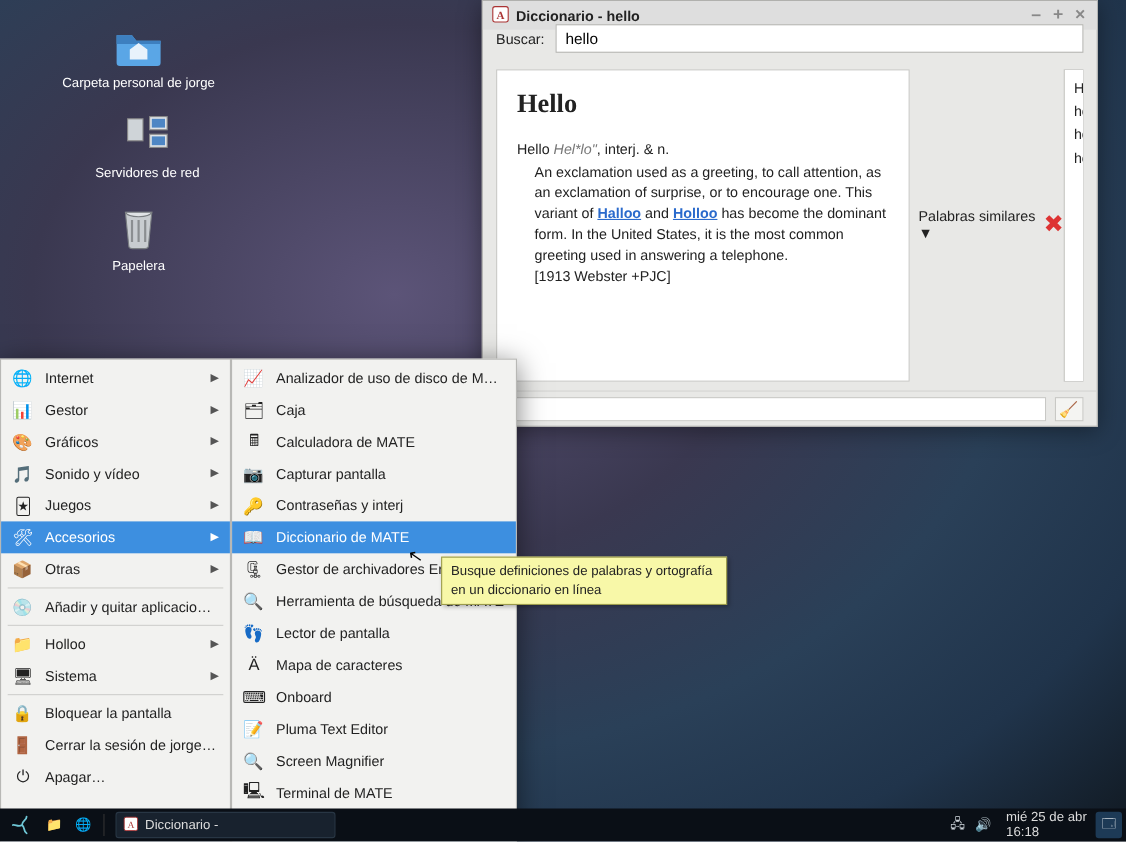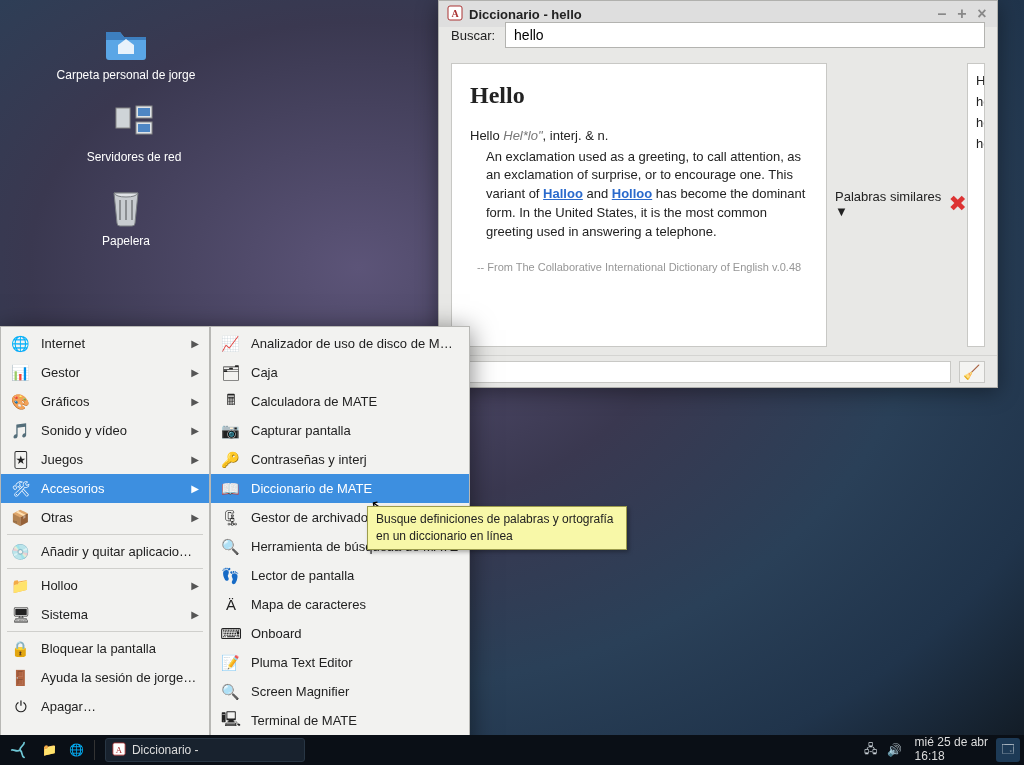--- a/index.html
+++ b/index.html
@@ -50,21 +50,21 @@
   .menucol.sub{width:260px;}
   .mi{display:flex; align-items:center; height:29px; padding:0 10px; gap:10px;}
   .mi .micon{width:20px;height:20px;display:inline-flex;align-items:center;justify-content:center;font-size:15px;}
   .mi .milbl{flex:1; white-space:nowrap; overflow:hidden; text-overflow:ellipsis;}
   .mi .arrow{color:#555;font-size:10px;}
   .mi.sel{background:#3d8fe0; color:#fff;}
   .mi.sel .arrow{color:#fff;}
   hr.msep{border:none;border-top:1px solid #cfcfcc;margin:2px 6px;}
 
   
-  #tooltip{position:absolute; left:367px; top:506px; background:#f8f8a8; border:1px solid #9b9b4c; padding:4px 8px; font-size:12px; line-height:1.4; max-width:260px; box-shadow:2px 2px 4px rgba(0,0,0,0.3);}
+  #tooltip{position:absolute; left:401px; top:506px; background:#f8f8a8; border:1px solid #9b9b4c; padding:4px 8px; font-size:12px; line-height:1.4; max-width:260px; box-shadow:2px 2px 4px rgba(0,0,0,0.3);}
   #cursor{position:absolute; left:371px; top:496px; font-size:16px; color:#000; pointer-events:none; transform:rotate(-10deg);}
 
   
   #taskbar{position:absolute; left:0; bottom:0; width:1024px; height:30px; background:#0a0f16; display:flex; align-items:center; color:#dcdcdc; font-size:12px; padding:0 4px;}
   #taskbar .tb-btn{height:24px;display:flex;align-items:center;padding:0 6px;gap:6px;border-radius:3px;}
   #taskbar .tb-appbtn{background:#18222e;border:1px solid #283644;width:200px;margin-left:6px;}
   #taskbar .spacer{flex:1}
   #taskbar .clock{text-align:left;line-height:1.15;margin:0 8px;white-space:pre}
   #taskbar .tray-icon{width:24px;height:24px;display:flex;align-items:center;justify-content:center;color:#cfd6dc;}
 
@@ -131,22 +131,22 @@
       <div>
         <span>Hello</span>
         <span class="phon">Hel*lo"</span><span>, interj. &amp; n.</span>
       </div>
       <div style="padding-left:16px; margin-top:2px">
         <span>An exclamation used as a greeting, to call attention, as an exclamation of surprise, or to encourage one. This variant of </span>
         <a href="#">Halloo</a>
         <span> and </span>
         <a href="#">Holloo</a>
         <span> has become the dominant form. In the United States, it is the most common greeting used in answering a telephone.</span>
-      </div>
-      <div class="src">-- From The Collaborative International Dictionary of English v.0.48</div>
+        <div>[1913 Webster +PJC]</div>
+      </div>
     </div>
     <div id="sidepane">
       <div id="sidehead">
         <span>Palabras similares ▼</span>
         <span class="close">✖</span>
       </div>
       <div id="sidelist">
         <div>Hello</div>
         <div>hello</div>
         <div>hello</div>
@@ -215,21 +215,21 @@
         <span class="milbl">Sistema</span>
         <span class="arrow">▶</span>
       </div>
     <hr class="msep">
     <div class="mi">
         <span class="micon">🔒</span>
         <span class="milbl">Bloquear la pantalla</span>
       </div>
     <div class="mi">
         <span class="micon">🚪</span>
-        <span class="milbl">Ayuda la sesión de jorge…</span>
+        <span class="milbl">Cerrar la sesión de jorge…</span>
       </div>
     <div class="mi">
         <span class="micon">⏻</span>
         <span class="milbl">Apagar…</span>
       </div>
   </div>
   <div class="menucol sub">
     <div class="mi">
         <span class="micon">📈</span>
         <span class="milbl">Analizador de uso de disco de MATE</span>

